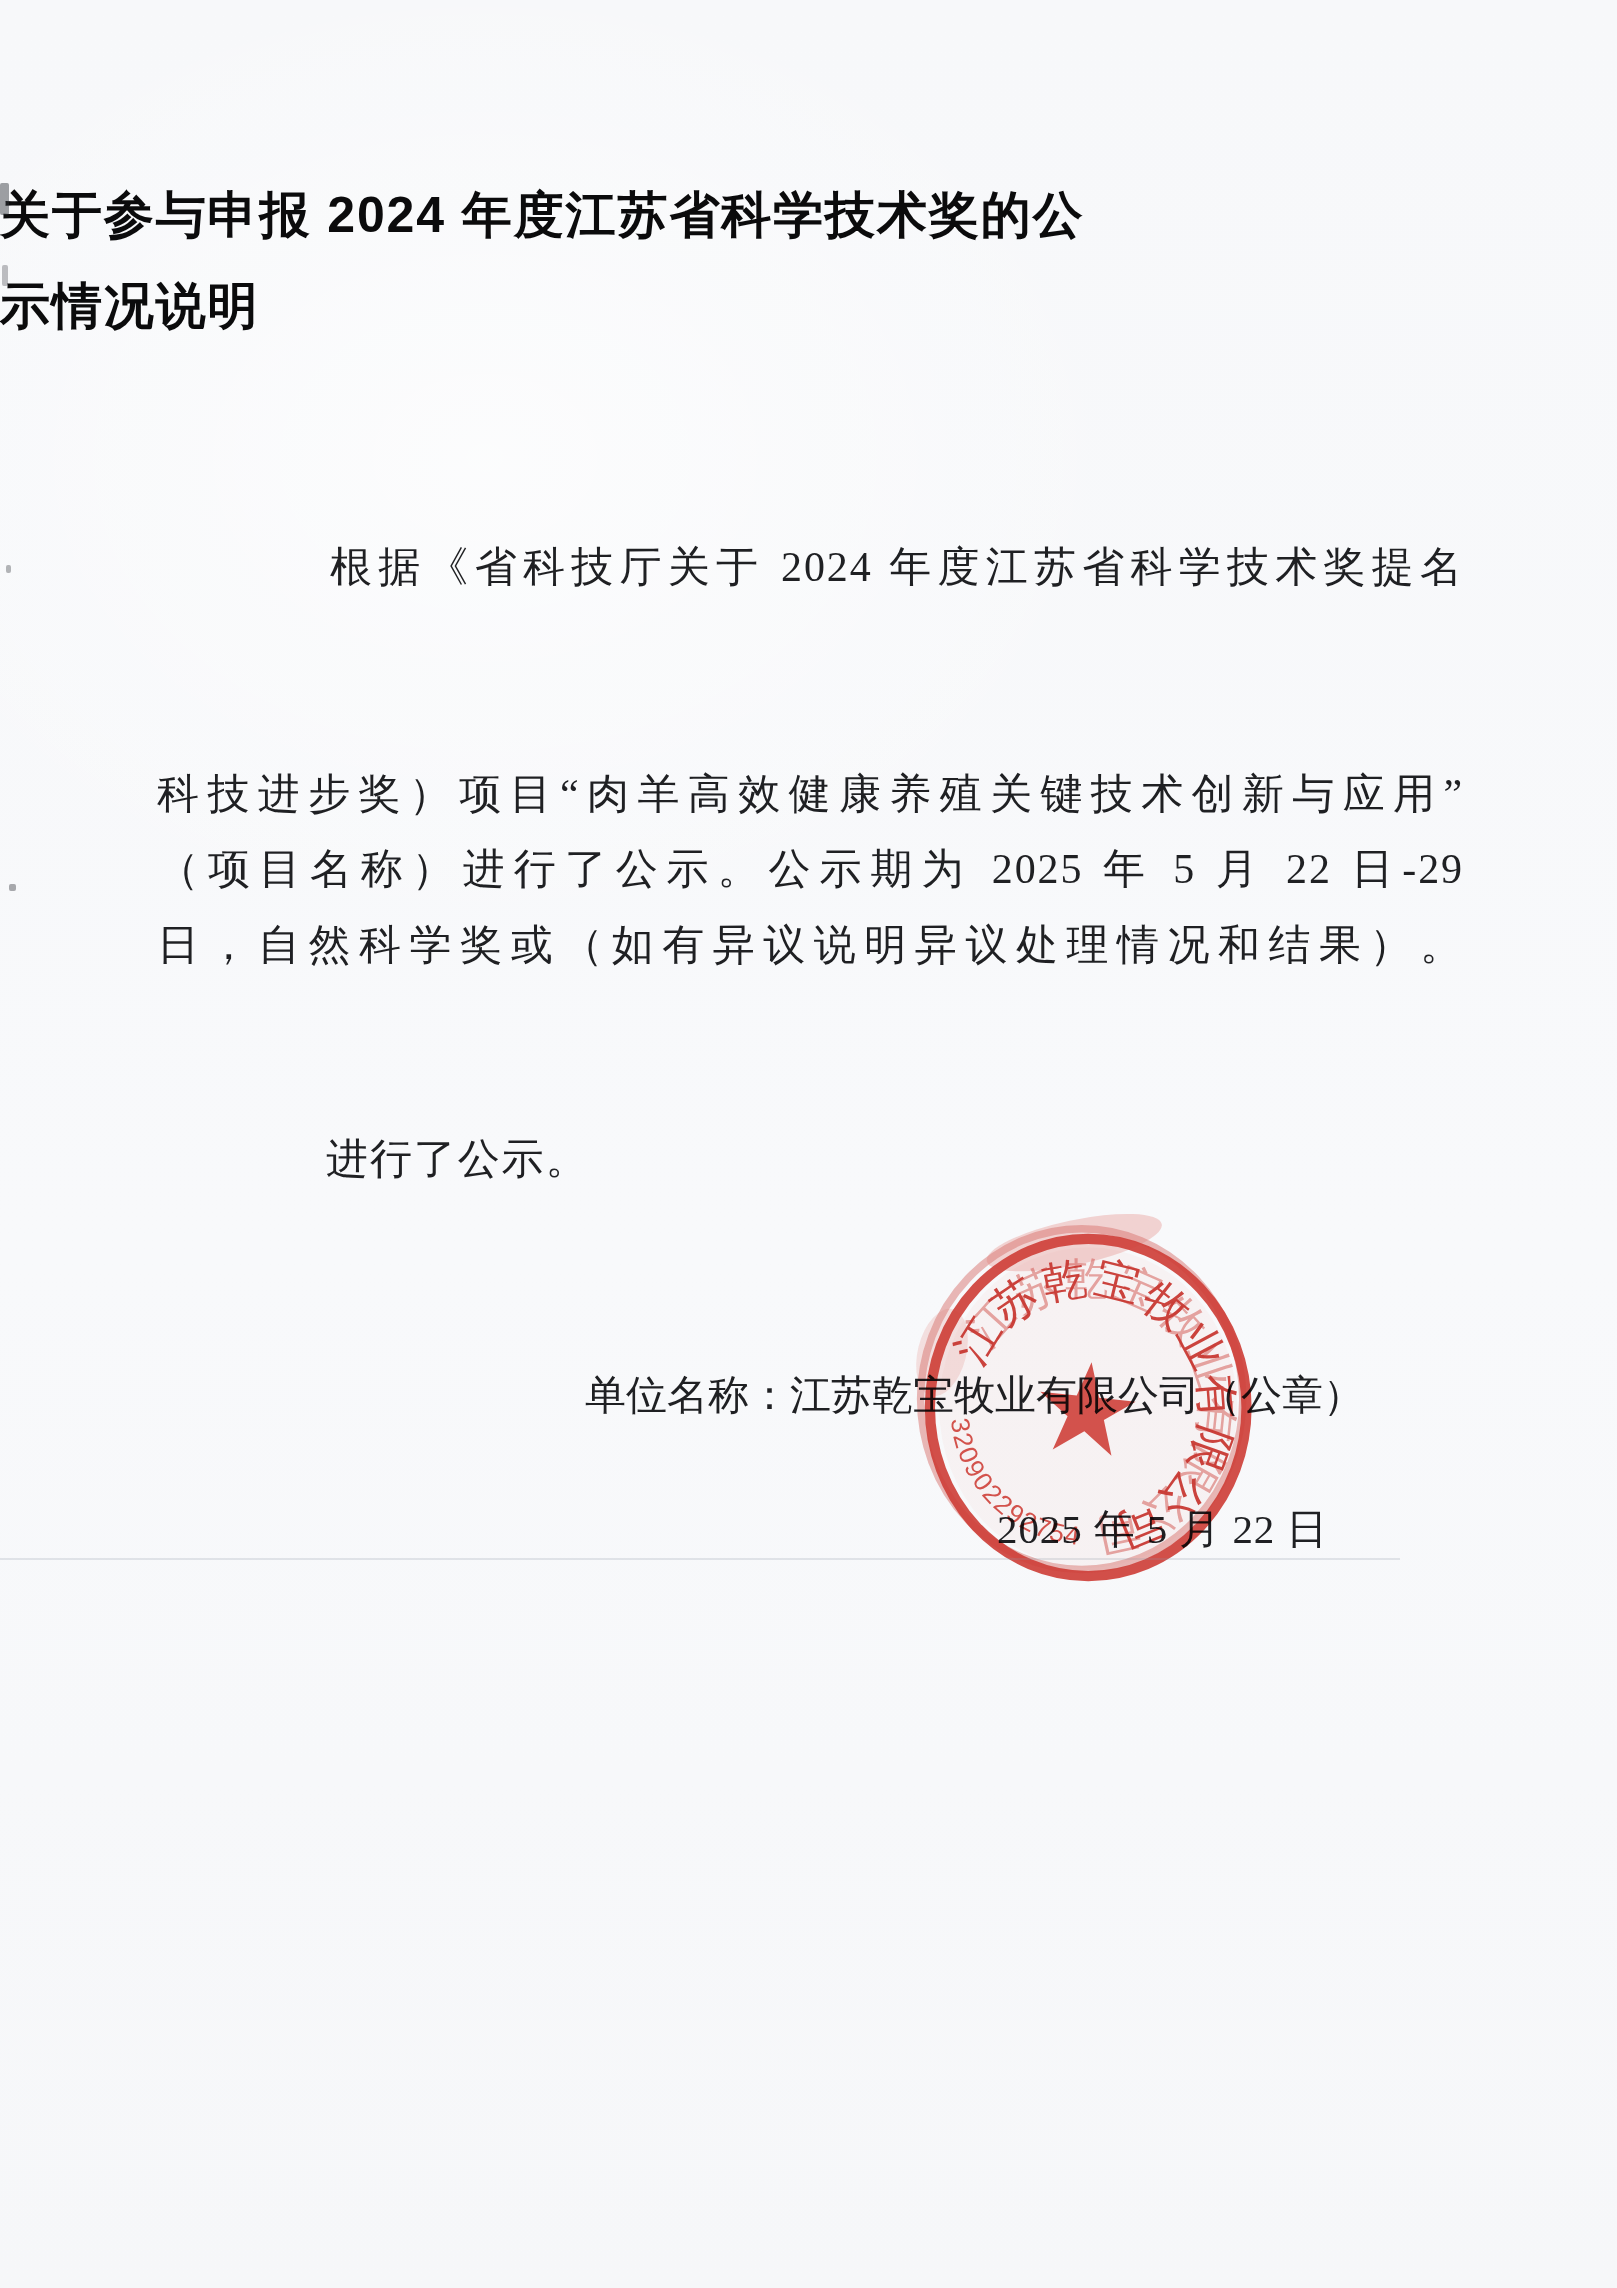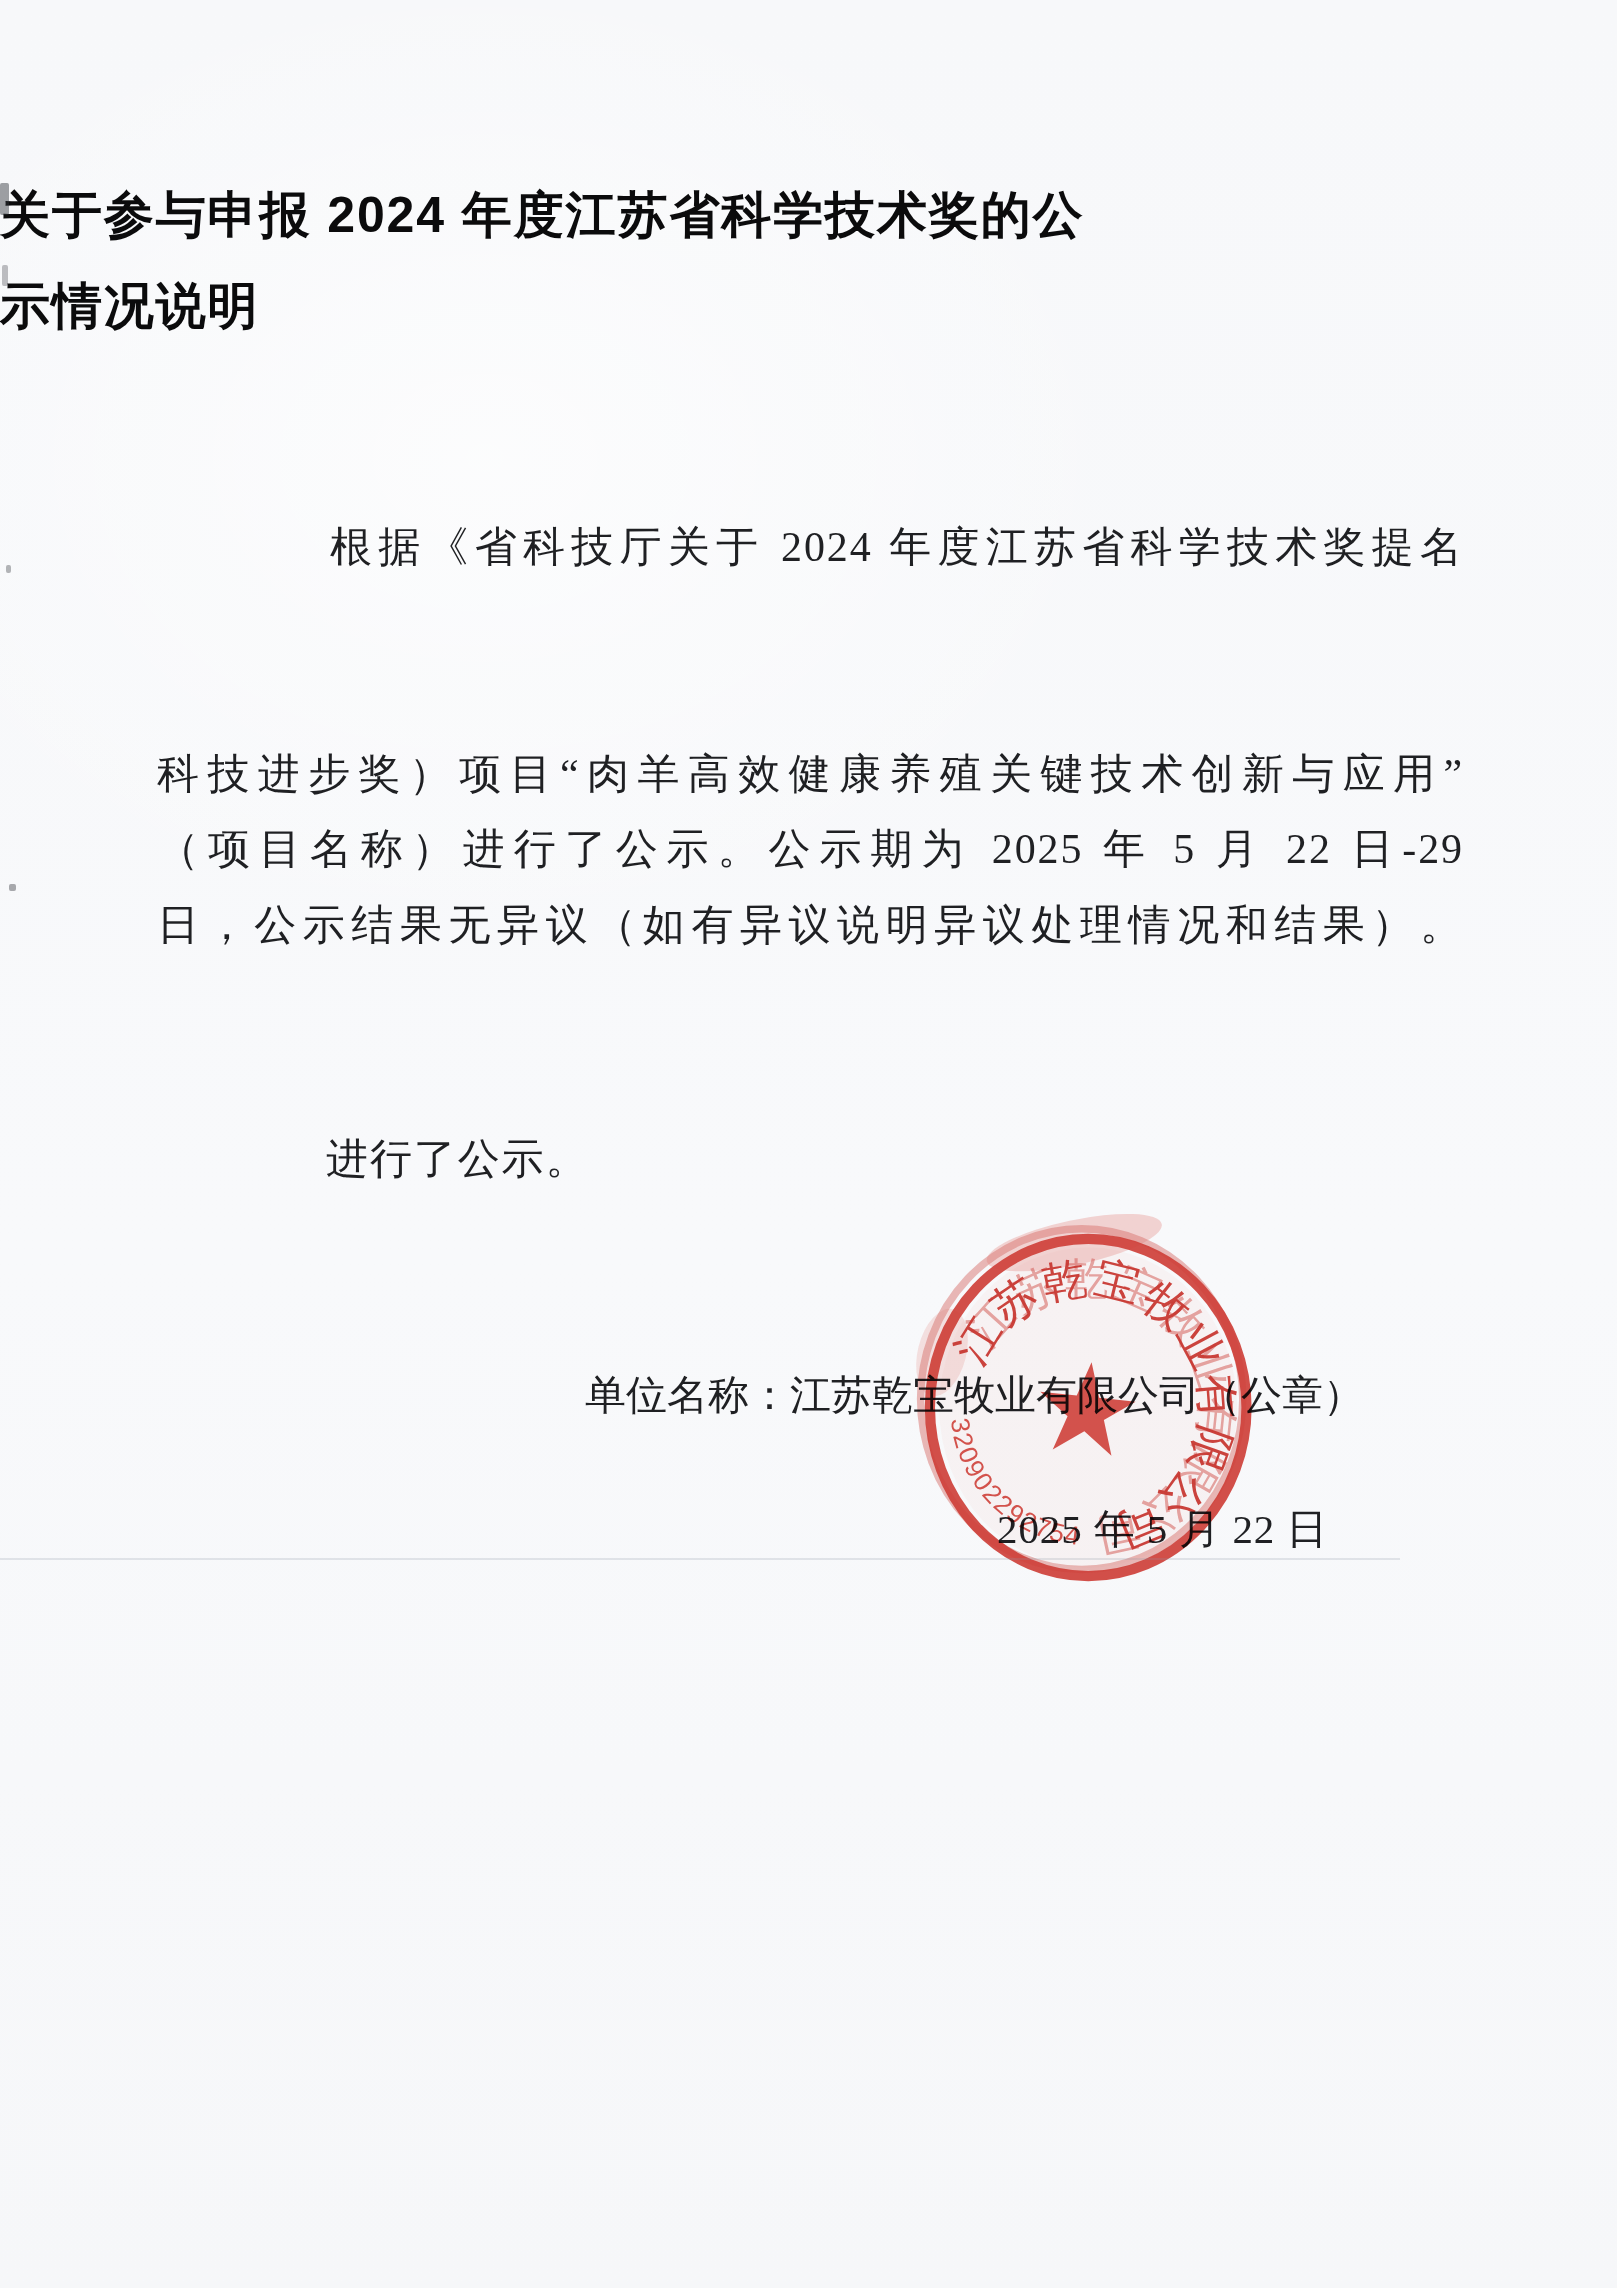--- a/index.html
+++ b/index.html
@@ -12,21 +12,21 @@
     color:#202124;
   }
   .title{
     position:absolute;top:170px;left:0;right:0;text-align:left;
     font-family:"Liberation Sans","DejaVu Sans",sans-serif;
     font-weight:900;font-size:50px;line-height:91px;letter-spacing:1.9px;color:#0b0b0c;
   }
   .bline{
     position:absolute;left:157px;width:1307px;height:58px;
     font-size:42px;line-height:58px;letter-spacing:1.9px;color:#1f2023;
-    text-align:justify;text-align-last:justify;
+    text-align:justify;text-align-last:justify;margin-top:20px;
   }
   .bline.first{left:330px;width:1134px;}
   .free{
     position:absolute;font-size:42px;line-height:56px;letter-spacing:1.9px;color:#1f2023;white-space:nowrap;
   }
   .unit-line{font-size:41px;letter-spacing:0px;}
   .date-line{font-size:41px;letter-spacing:0.9px;}
   .seal{
     position:absolute;left:888px;top:1211px;width:406px;height:406px;
     mix-blend-mode:multiply;pointer-events:none;
@@ -45,21 +45,21 @@
 <div class="page">
 
   <div class="title">
     <div>关于参与申报 2024 年度江苏省科学技术奖的公</div>
     <div>示情况说明</div>
   </div>
 
   <div class="bline first" style="top:518px">根据《省科技厅关于 2024 年度江苏省科学技术奖提名</div>
   <div class="bline" style="top:745px">科技进步奖）项目“肉羊高效健康养殖关键技术创新与应用”</div>
   <div class="bline" style="top:820px">（项目名称）进行了公示。公示期为 2025 年 5 月 22 日-29</div>
-  <div class="bline" style="top:896px">日，公示结果无异议（如有异议说明异议处理情况和结果）。</div>
+  <div class="bline" style="top:896px">日，自然科学奖或（如有异议说明异议处理情况和结果）。</div>
 
   <div class="free" style="left:326px;top:1131px">进行了公示。</div>
 
   <div class="free unit-line" style="left:585px;top:1367px">单位名称：江苏乾宝牧业有限公司（公章）</div>
   <div class="free date-line" style="left:997px;top:1501px">2025 年 5 月 22 日</div>
 
   <svg class="seal" viewBox="0 0 436 436" aria-hidden="true">
     <defs>
       <path id="arcPath" d="M 100.3 169.3 A 122 122 0 1 1 236.2 331.2" fill="none"></path>
       <path id="serialPath" d="M 67.6 223.9 A 148 148 0 0 0 209.8 358.9" fill="none"></path>

